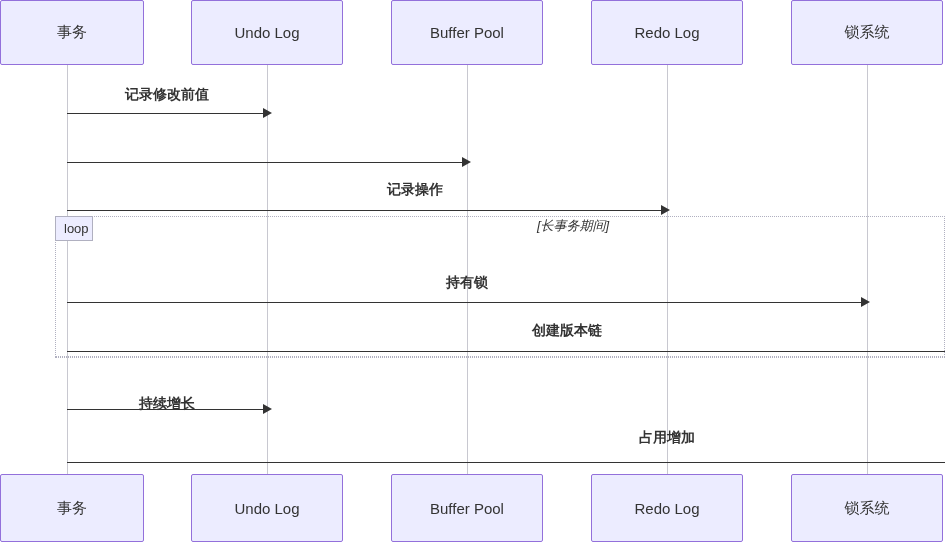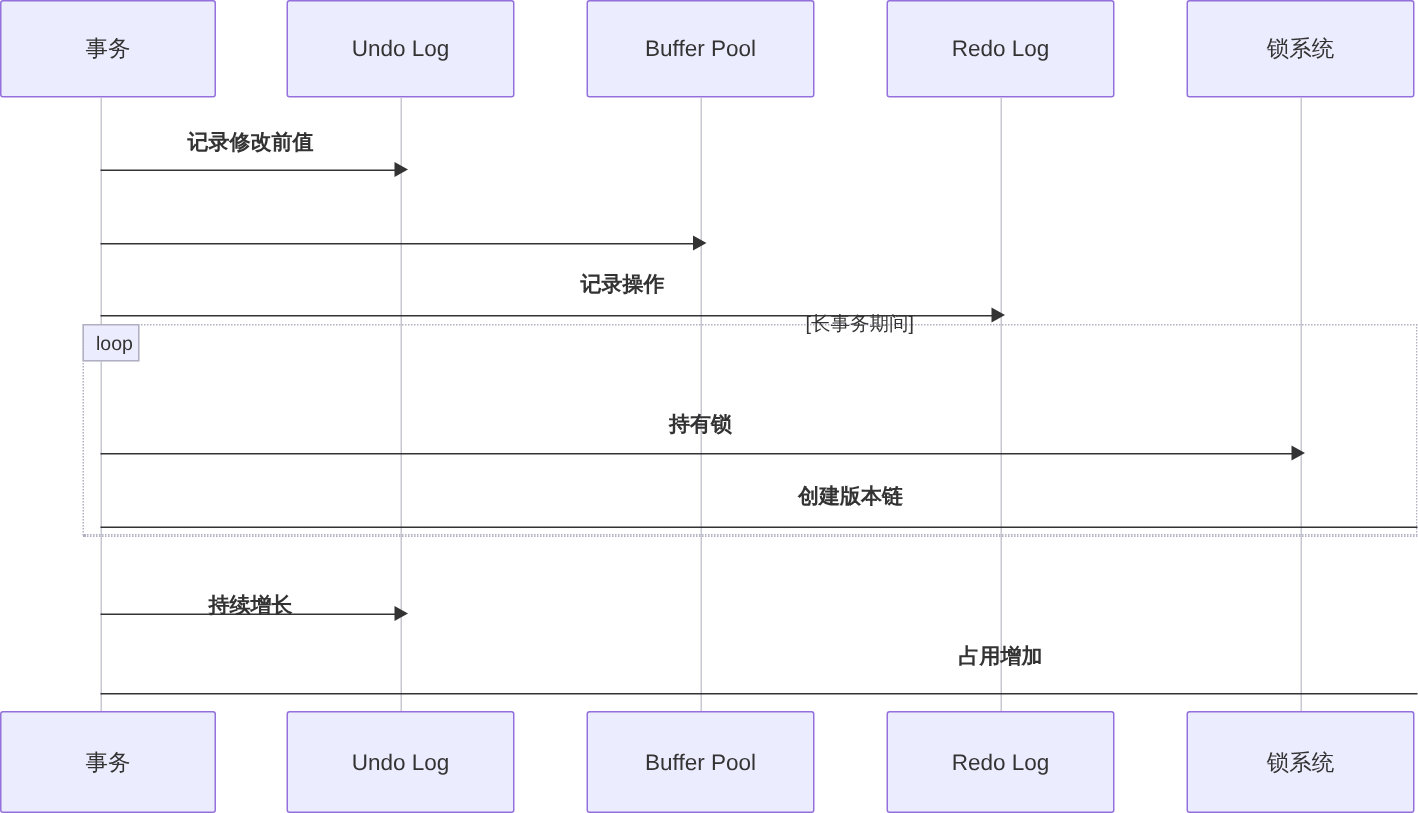--- a/index.html
+++ b/index.html
@@ -114,21 +114,21 @@
   <div class="lifeline" style="left:267px; top:65px; height:409px;"></div>
   <div class="lifeline" style="left:467px; top:65px; height:409px;"></div>
   <div class="lifeline" style="left:667px; top:65px; height:409px;"></div>
   <div class="lifeline" style="left:867px; top:65px; height:409px;"></div>
 
   <div class="loop-rect" style="left:55px; top:216px; width:890px; height:141px;"></div>
   <div class="loop-divider" style="left:55px; top:357px; width:890px;"></div>
   <div class="loop-tab" style="left:55px; top:216px; width:38px; height:25px;">
     <span>loop</span>
   </div>
-  <div class="loop-cond" style="left:537px; top:207px;">[长事务期间]</div>
+  <div class="loop-cond" style="left:537px; top:217px;font-style:italic;">[长事务期间]</div>
 
   <div class="msg-label" style="left:67px; top:86px; width:200px;">记录修改前值</div>
   <div class="msg-line" style="left:67px; top:113px; width:200px;"></div>
   <div class="arrow-head" style="left:263px; top:108px;"></div>
 
   <div class="msg-line" style="left:67px; top:162px; width:399px;"></div>
   <div class="arrow-head" style="left:462px; top:157px;"></div>
 
   <div class="msg-label" style="left:67px; top:181px; width:600px;margin-left:48px;">记录操作</div>
   <div class="msg-line" style="left:67px; top:210px; width:598px;"></div>

